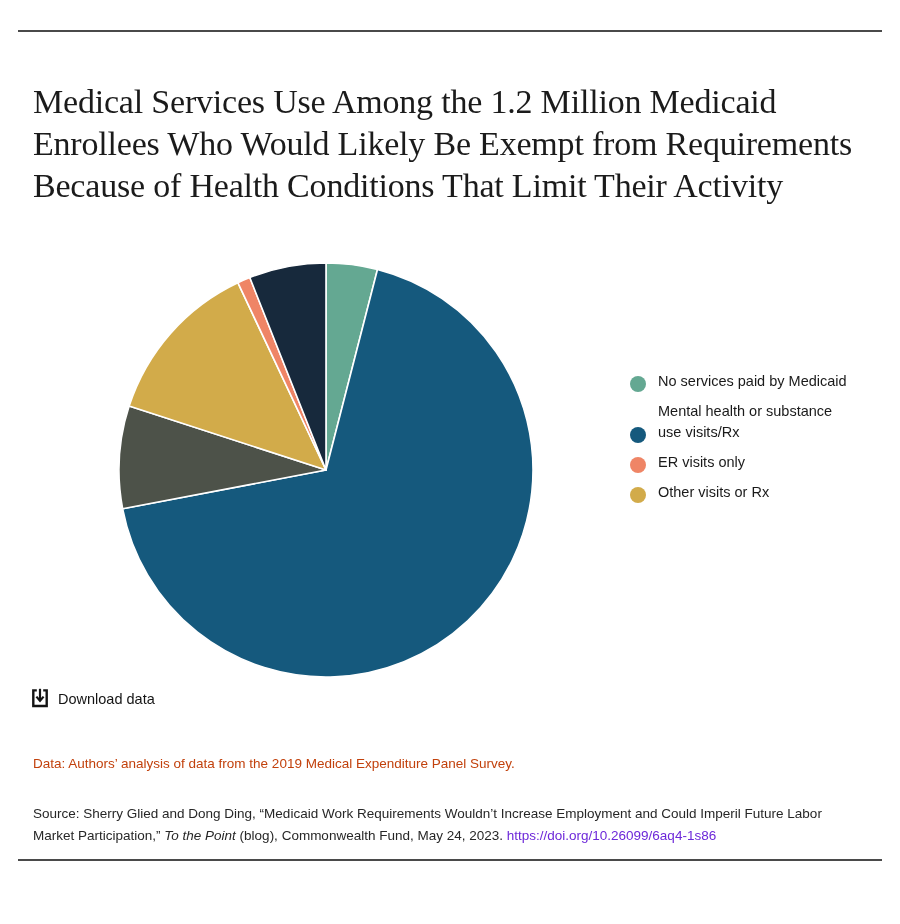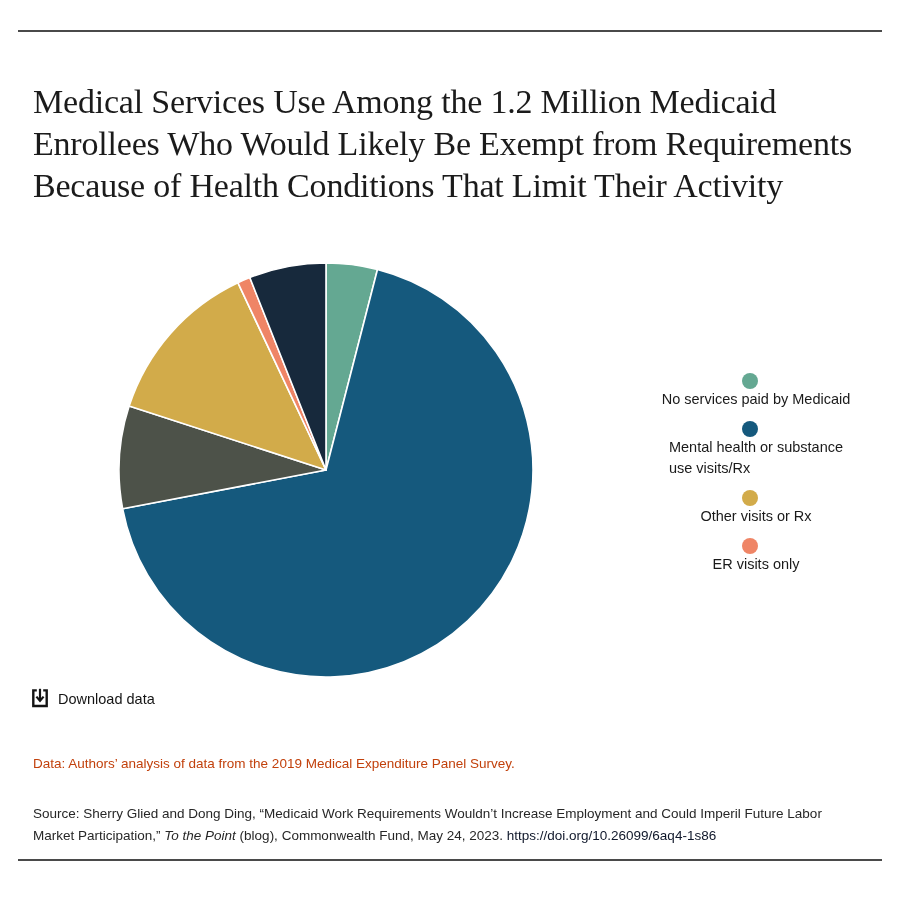--- a/index.html
+++ b/index.html
@@ -44,23 +44,22 @@
     position:absolute;
     left:630px;
     top:371px;
     width:252px;
     list-style:none;
     margin:0;
     padding:0;
   }
   .legend li{
     display:flex;
-    align-items:center;
+    align-items:flex-end;
     margin-bottom:9px;
-    flex-direction:column;
   }
   .legend .dot{
     width:16px;
     height:16px;
     border-radius:50%;
     margin-right:12px;
     margin-top:2px;
     flex-shrink:0;
   }
   .legend .lbl{
@@ -95,21 +94,21 @@
   .source-note{
     position:absolute;
     left:33px;
     top:789px;
     width:832px;
     font-size:13.5px;
     line-height:22px;
     color:#272727;
   }
   .source-note .doi-link{
-    color:#0f172a;
+    color:#6d28d9;
     text-decoration:none;
   }
   .source-note em{font-style:italic;}
 </style>
 </head>
 <body>
 
 <div class="page">
 
   <div class="rule rule-top"></div>
@@ -129,26 +128,26 @@
       <li>
         <span class="dot" style="background: rgb(100, 168, 146);"></span>
         <span class="lbl">No services paid by Medicaid</span>
       </li>
       <li>
         <span class="dot" style="background: rgb(21, 89, 125);"></span>
         <span class="lbl">Mental health or substance
 use visits/Rx</span>
       </li>
       <li>
+        <span class="dot" style="background: rgb(239, 133, 102);"></span>
+        <span class="lbl">ER visits only</span>
+      </li>
+      <li>
         <span class="dot" style="background: rgb(210, 171, 74);"></span>
         <span class="lbl">Other visits or Rx</span>
-      </li>
-      <li>
-        <span class="dot" style="background: rgb(239, 133, 102);"></span>
-        <span class="lbl">ER visits only</span>
       </li>
     </ul>
 
   <div class="download-row">
     <svg width="20" height="21" viewBox="0 0 20 21">
       <path d="M6.8 2.4 H3.3 V18 H16.7 V2.4 H13.2" fill="none" stroke="#141414" stroke-width="2.4"></path>
       <path d="M10 0.8 V12" fill="none" stroke="#141414" stroke-width="2.2"></path>
       <path d="M6.4 8.6 L10 12.8 L13.6 8.6" fill="none" stroke="#141414" stroke-width="2.2"></path>
     </svg>
     <span class="download-label">Download data</span>

